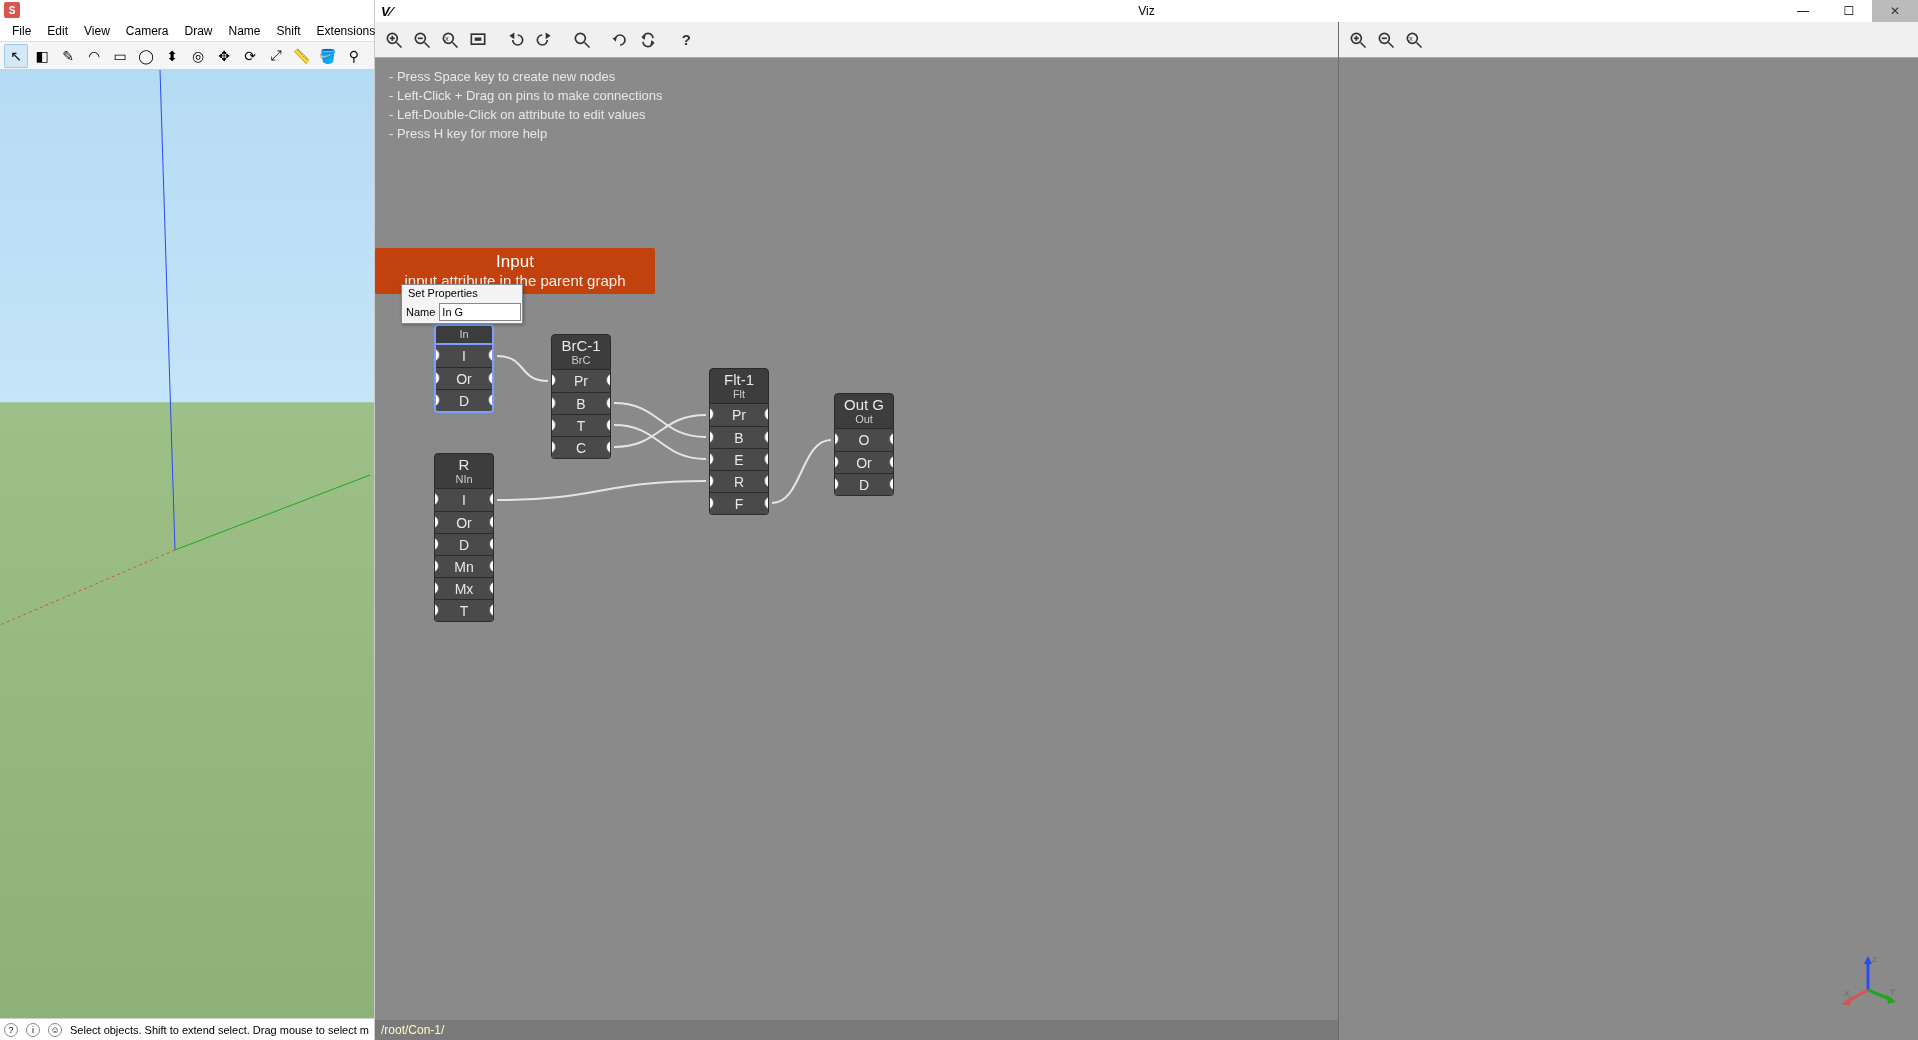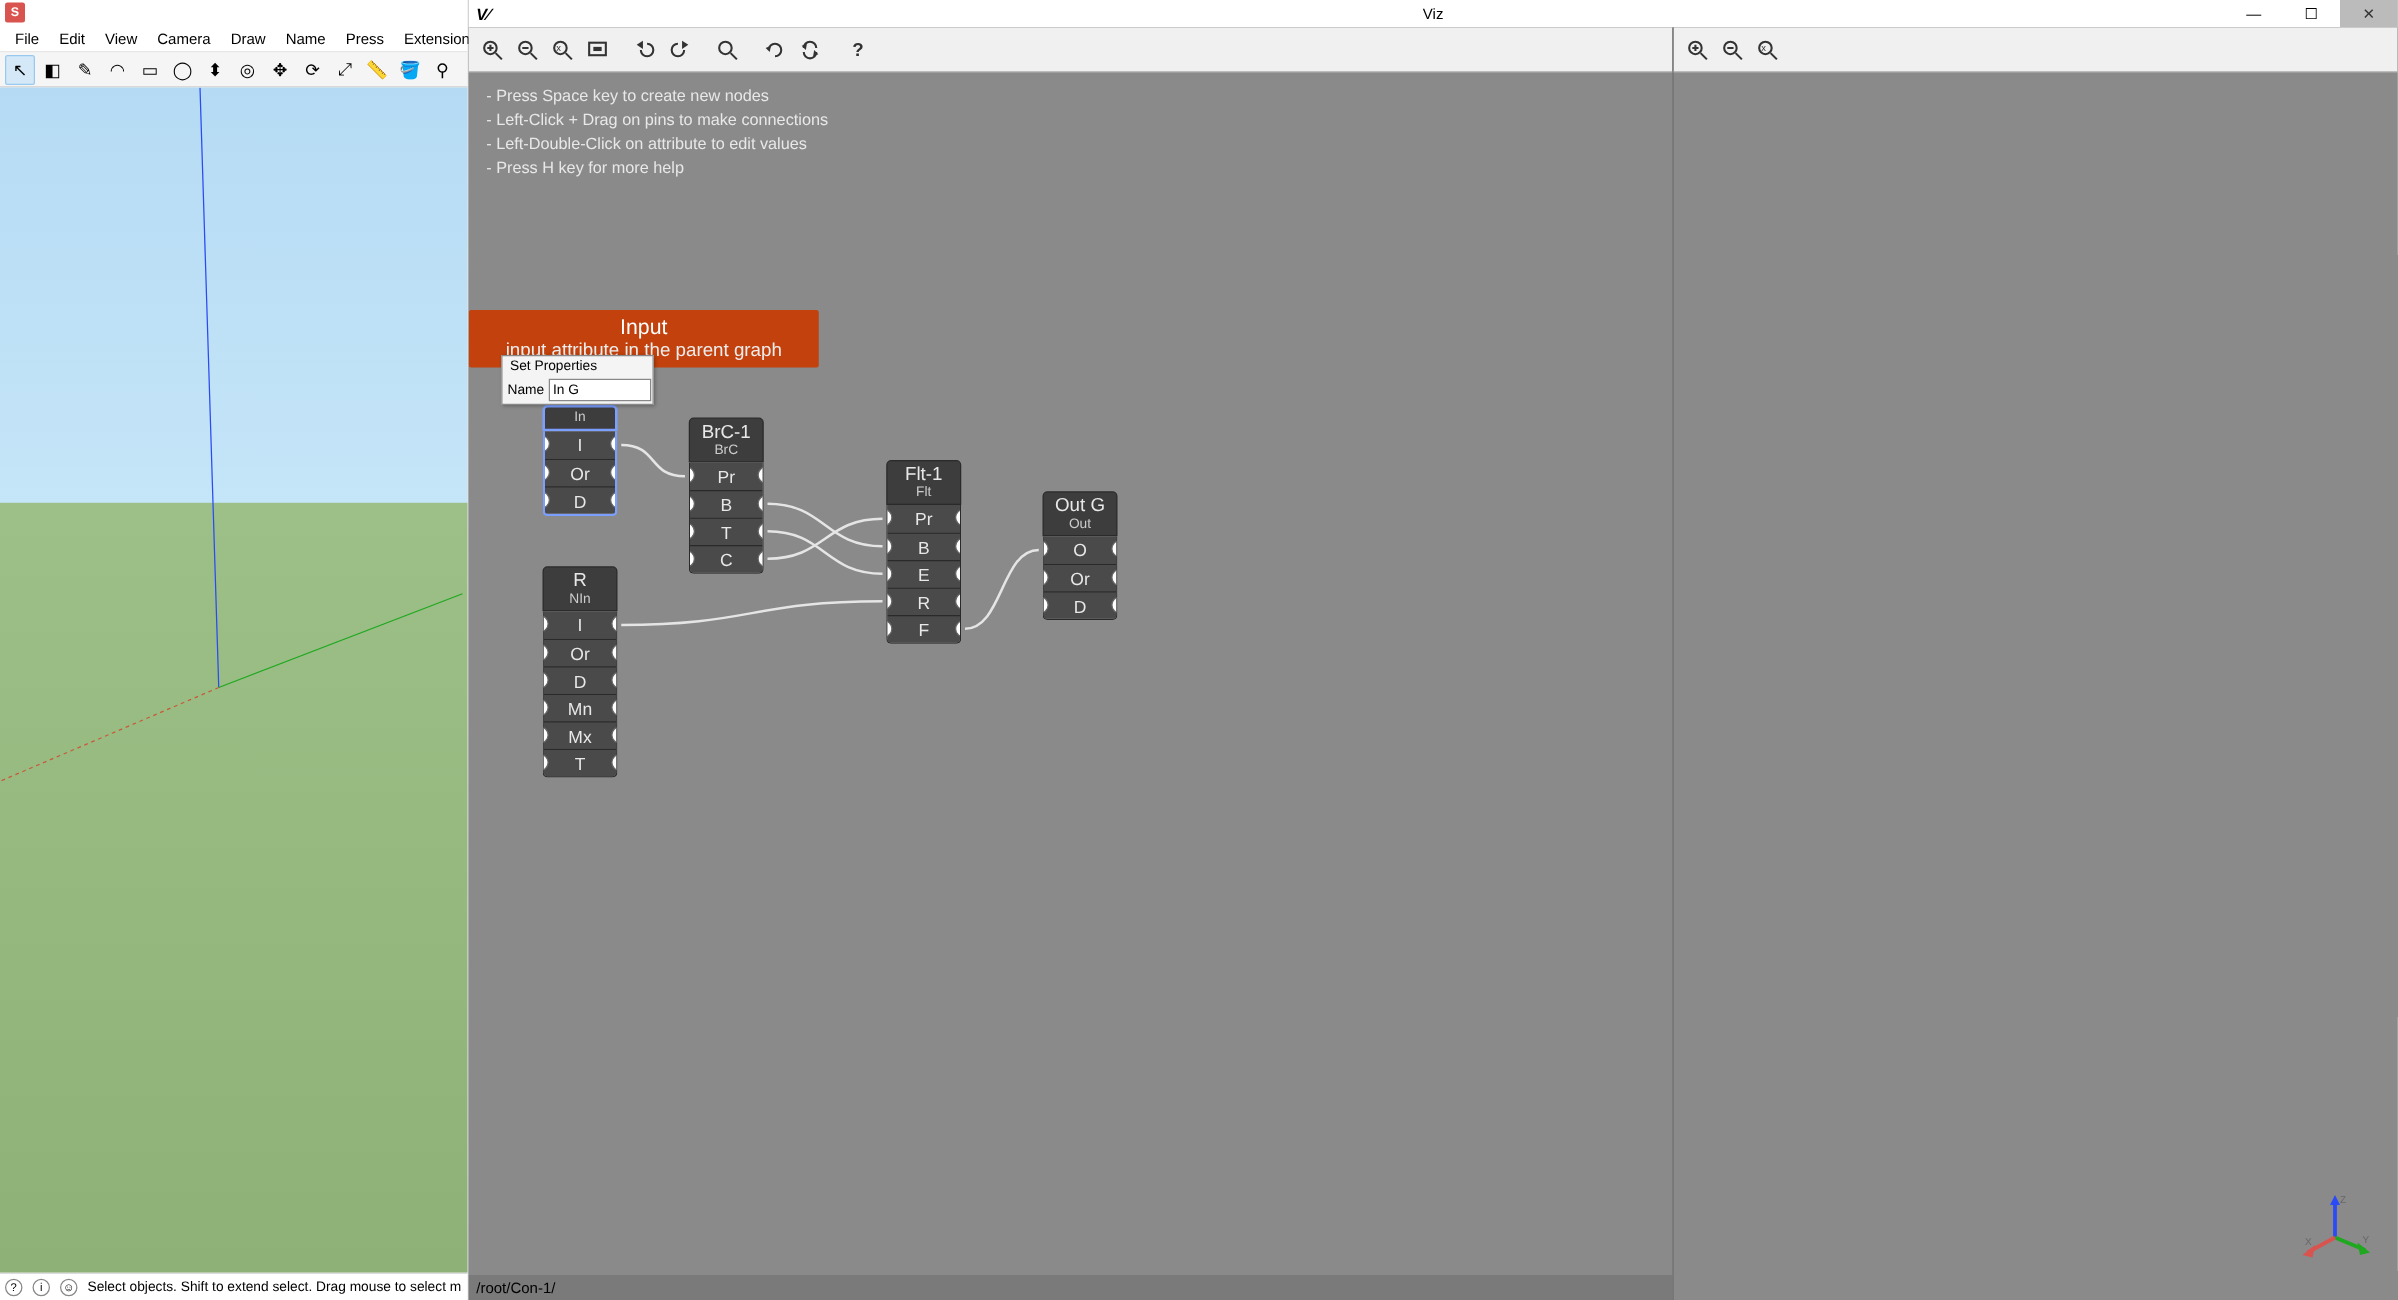--- a/index.html
+++ b/index.html
@@ -32,21 +32,21 @@
 .viz-left { flex:1; display:flex; flex-direction:column; background:#8a8a8a; position:relative;}
 .viz-right { width:580px; background:#8a8a8a; border-left:1px solid #6a6a6a; position:relative; display:flex; flex-direction:column;}
 .viz-toolbar { height:36px; background:#f0f0f0; border-bottom:1px solid #aaa; display:flex; align-items:center; padding:0 6px; gap:2px;}
 .vt-btn { width:26px; height:26px; display:flex; align-items:center; justify-content:center; cursor:default; font-size:15px;}
 .vt-btn svg { width:20px; height:20px;}
 .vt-sep { width:8px;}
 .viz-canvas { flex:1; position:relative; background:#8a8a8a; overflow:hidden;}
 .viz-help { position:absolute; left:14px; top:10px; color:#e8e8e8; font-size:13px; line-height:1.45;}
 .viz-help div { white-space:nowrap;}
 
-.viz-statusbar { height:20px; background:#7a7a7a; color:#000000; font-size:12px; display:flex; align-items:center; padding:0 6px;}
+.viz-statusbar { height:20px; background:#7a7a7a; color:#fef9c3; font-size:12px; display:flex; align-items:center; padding:0 6px;}
 
 
 .tooltip { position:absolute; background:#c2410c; color:#fff; padding:4px 10px; font-size:17px; text-align:center; line-height:1.2; border-radius:2px; z-index:5;}
 .tooltip .tt-sub { font-size:15px; color:#eee;}
 
 
 .props-popup { position:absolute; background:#f4f4f4; border:1px solid #888; font-size:11px; z-index:10; box-shadow:1px 1px 3px rgba(0,0,0,0.3);}
 .props-popup .pp-title { padding:2px 6px; font-size:11px;}
 .props-popup .pp-row { display:flex; align-items:center; padding:2px 4px; gap:4px;}
 .props-popup .pp-label { width:32px; font-size:11px;}
@@ -79,21 +79,21 @@
   <div class="su-titlebar">
     <div class="su-logo">S</div>
   </div>
   <div class="su-menubar" id="su-menubar">
       <div class="su-menu-item">File</div>
       <div class="su-menu-item">Edit</div>
       <div class="su-menu-item">View</div>
       <div class="su-menu-item">Camera</div>
       <div class="su-menu-item">Draw</div>
       <div class="su-menu-item">Name</div>
-      <div class="su-menu-item">Press</div>
+      <div class="su-menu-item">Shift</div>
       <div class="su-menu-item">Extensions</div>
       <div class="su-menu-item">Help</div>
     </div>
   <div class="su-toolbar" id="su-toolbar">
       <div class="su-tool selected">↖</div>
       <div class="su-tool">◧</div>
       <div class="su-tool">✎</div>
       <div class="su-tool">◠</div>
       <div class="su-tool">▭</div>
       <div class="su-tool">◯</div>

